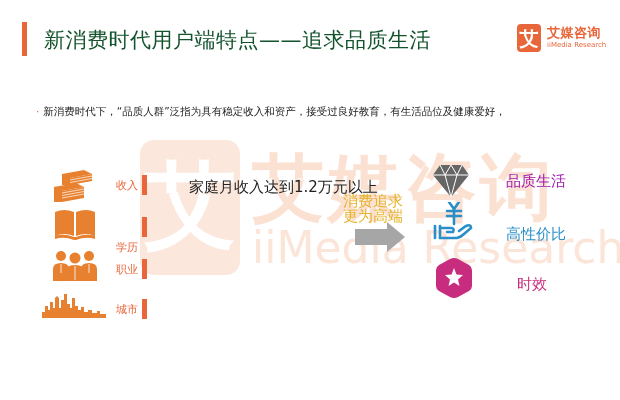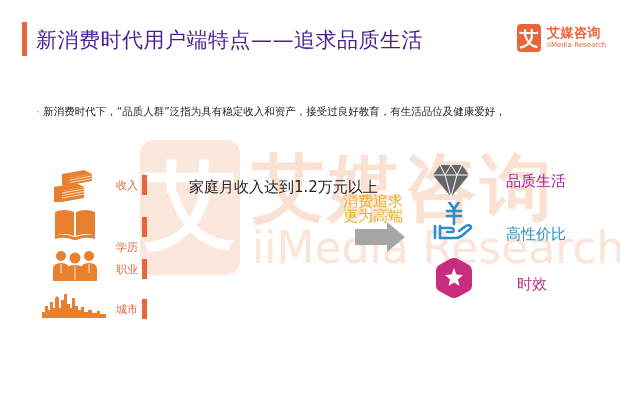--- a/index.html
+++ b/index.html
@@ -1,20 +1,20 @@
 <!DOCTYPE html>
 <html><head>
 <meta charset="utf-8">
 <style>
   * { margin: 0; padding: 0; box-sizing: border-box; }
   html, body { width: 620px; height: 400px; background: #ffffff; overflow: hidden; }
   body { position: relative; font-family: "DejaVu Sans", "Liberation Sans", sans-serif; color: #222; }
 
   .title-bar { position: absolute; left: 22px; top: 22px; width: 5px; height: 34px; background: #e8663a; }
-  .title { position: absolute; left: 36px; top: 26px; font-size: 21px; color: #4c1d95; letter-spacing: 0.5px; white-space: nowrap; }
+  .title { position: absolute; left: 44px; top: 26px; font-size: 21px; color: #14532d; letter-spacing: 0.5px; white-space: nowrap; }
 
   .logo { position: absolute; left: 517px; top: 24px; width: 100px; height: 30px; }
   .logo-box { position: absolute; left: 0; top: 0; width: 24px; height: 28px; background: #e8663a; border-radius: 4px; color: #fff; font-size: 19px; font-weight: bold; text-align: center; line-height: 28px; }
   .logo-cn { position: absolute; left: 30px; top: 0; font-size: 13px; color: #e8663a; font-weight: bold; white-space: nowrap; letter-spacing: 0.5px; }
   .logo-en { position: absolute; left: 30px; top: 17px; font-size: 7px; color: #e8663a; white-space: nowrap; }
 
   .watermark { position: absolute; left: 140px; top: 140px; width: 360px; height: 150px; pointer-events: none; }
   .wm-box { position: absolute; left: 0; top: 0; width: 100px; height: 135px; background: #fbe3d6; border-radius: 14px; color: #fff; font-size: 92px; font-weight: bold; text-align: center; line-height: 130px; opacity: 0.85; }
   .wm-cn { position: absolute; left: 112px; top: 0; font-size: 72px; color: #fbdccb; white-space: nowrap; letter-spacing: 4px; font-weight: bold; opacity: 0.85; }
   .wm-en { position: absolute; left: 112px; top: 82px; font-size: 44px; color: #fbe0d2; white-space: nowrap; opacity: 0.85; }

